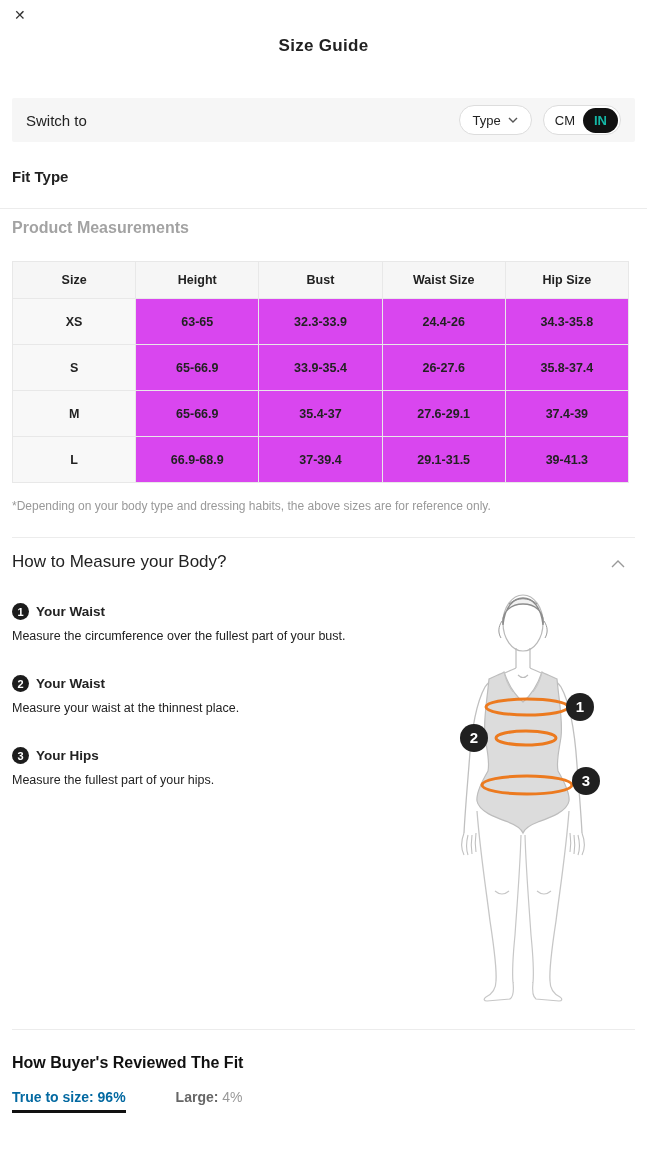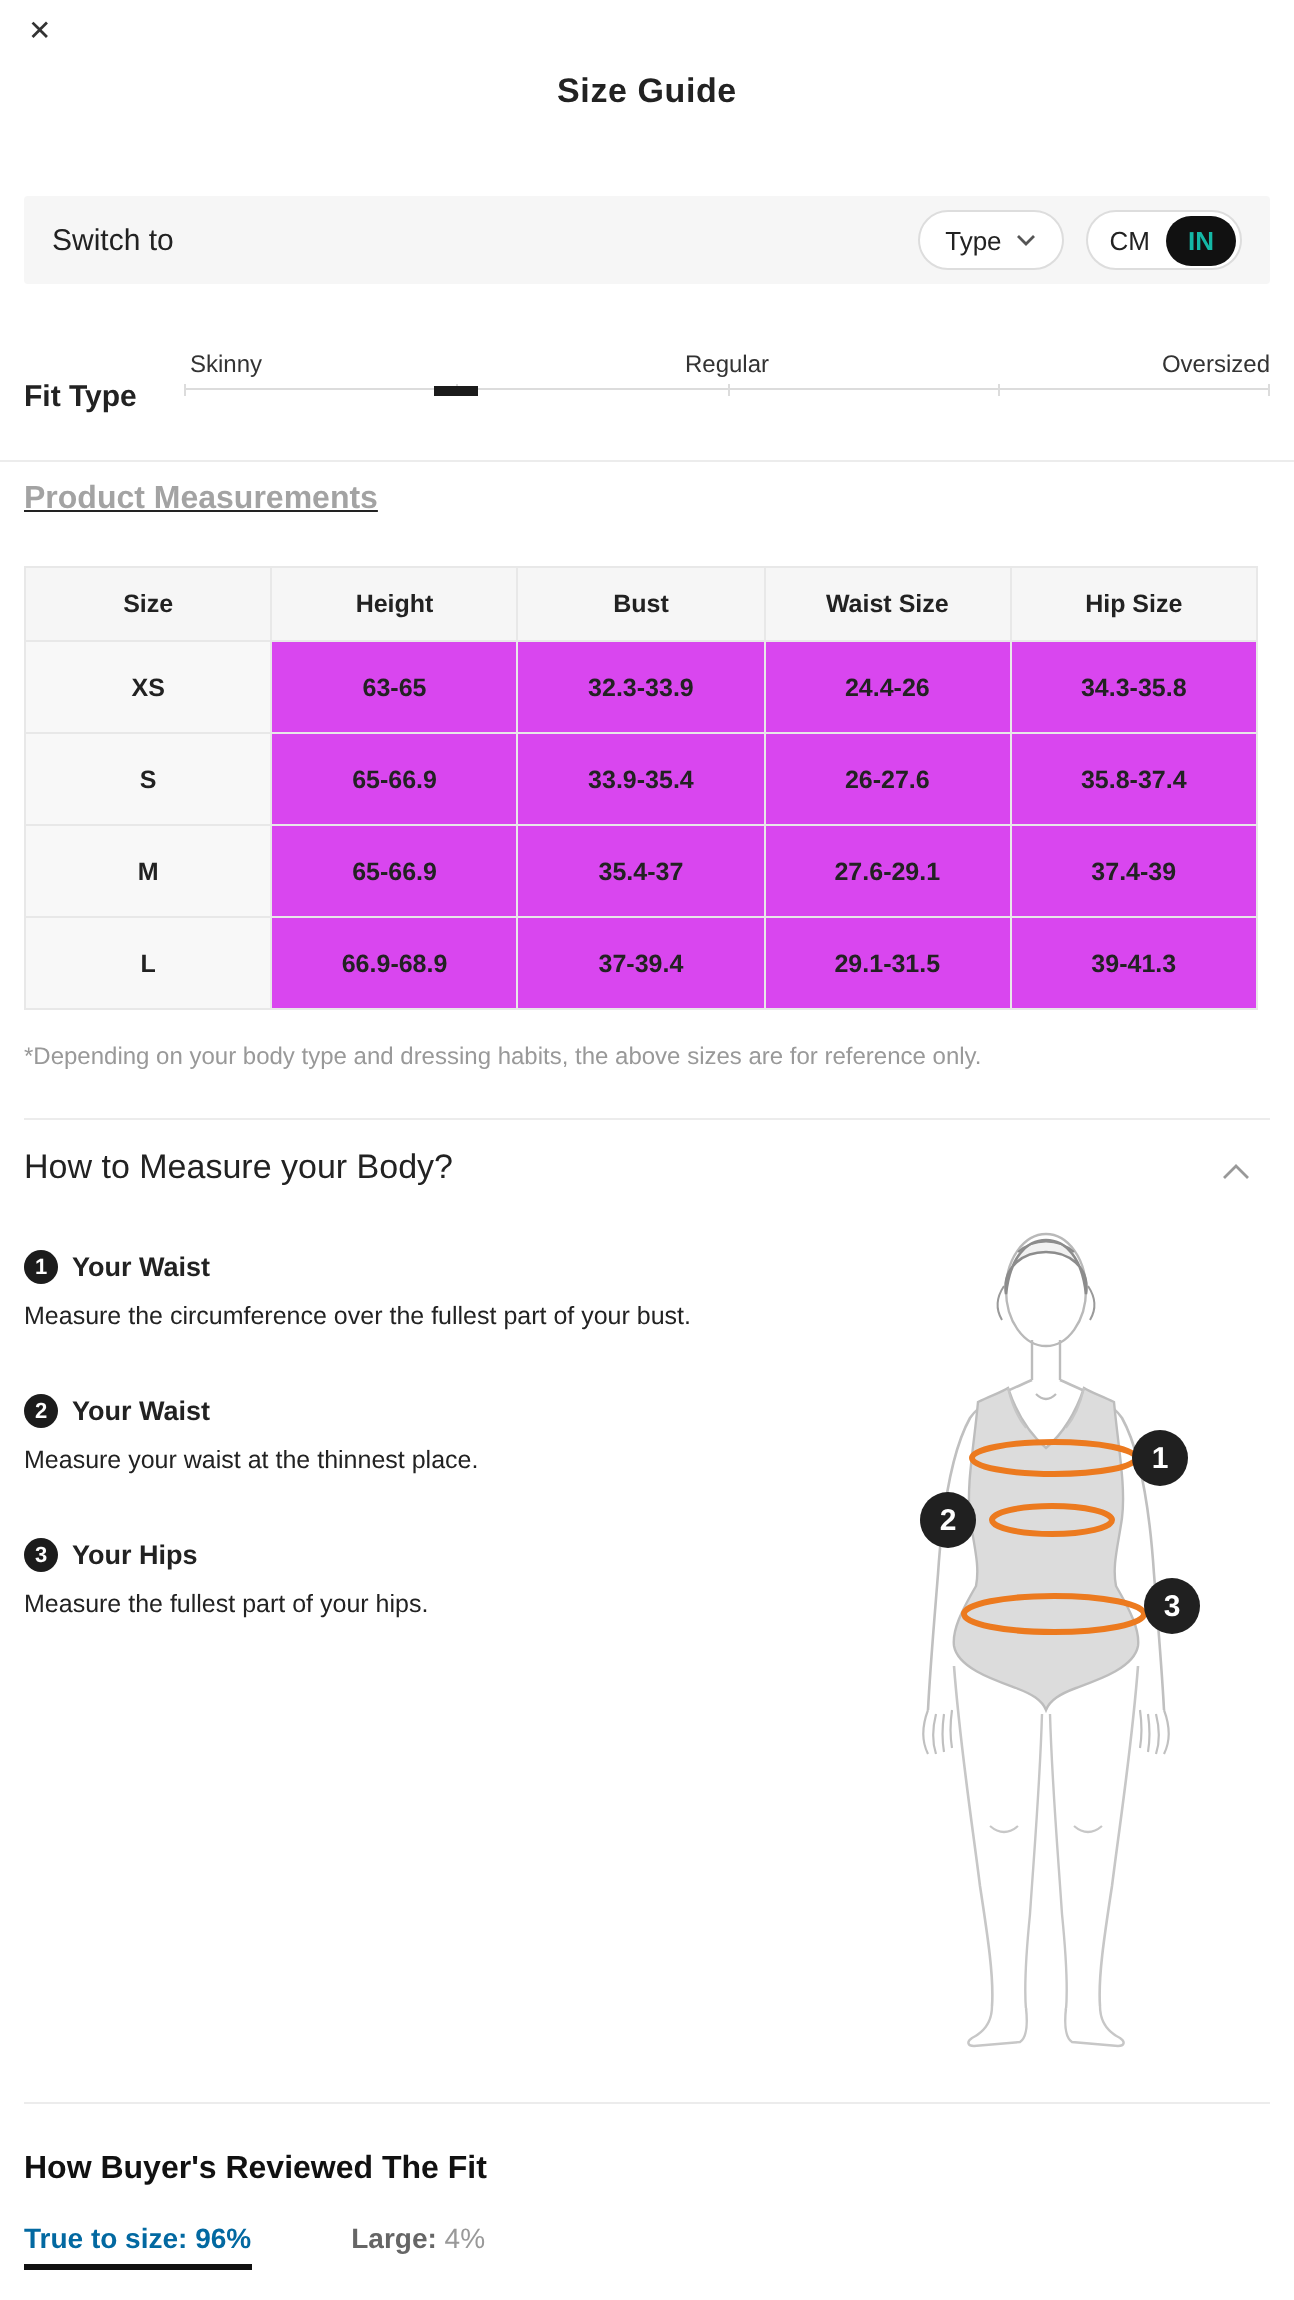--- a/index.html
+++ b/index.html
@@ -38,21 +38,21 @@
   .sl-left { position:absolute; left:3px; top:7px; }
   .sl-mid { position:absolute; left:50%; transform:translateX(-50%); top:7px; }
   .sl-right { position:absolute; right:0; top:7px; }
   .slider-track { position:relative; height:10px; border-top:1px solid #dcdcdc; }
   .tick { position:absolute; width:1px; height:6px; background:#dcdcdc; top:-3px; }
   .slider-indicator { position:absolute; width:22px; height:5px; background:#1b1b1b; top:-2px; left:calc(25% - 11px); }
 
   .divider { border-top:1px solid #ececec; margin:22px 0 0; }
 
   
-  .tabs { margin:10px 12px 0; display:flex; gap:26px; align-items:flex-end;text-decoration:underline; }
+  .tabs { margin:10px 12px 0; display:flex; gap:26px; align-items:flex-end; }
   .tab { font-size:16px; font-weight:bold; padding-bottom:7px; cursor:pointer; }
   .tab.inactive { color:#a3a3a3; }
   .tab.active { color:#222; border-bottom:3px solid #111; }
 
   
   table.size-table { border-collapse:collapse; table-layout:fixed; width:617px; margin:17px 12px 0; }
   table.size-table th, table.size-table td {
     border:1px solid #e8e8e8; text-align:center; vertical-align:middle; font-size:12.5px; color:#222;
   }
   table.size-table th { background:#f6f6f6; font-weight:bold; height:37px; }
@@ -101,35 +101,20 @@
     </div>
     <div class="unit-toggle">
       <span class="unit-cm">CM</span>
       <span class="unit-in">IN</span>
     </div>
   </div>
 </div>
 
 <div class="fit-row">
   <span class="fit-label">Fit Type</span>
-  <div class="slider">
-    <div class="slider-labels">
-      <span class="sl-left">Skinny</span>
-      <span class="sl-mid">Regular</span>
-      <span class="sl-right">Oversized</span>
-    </div>
-    <div class="slider-track">
-      <span class="tick" style="left:0"></span>
-      <span class="tick" style="left:25%"></span>
-      <span class="tick" style="left:50%"></span>
-      <span class="tick" style="left:75%"></span>
-      <span class="tick" style="right:0"></span>
-      <span class="slider-indicator"></span>
-    </div>
-  </div>
 </div>
 
 <div class="divider"></div>
 
 <div class="tabs">
   <span class="tab inactive">Product Measurements</span>
 </div>
 
 <table class="size-table">
   <tbody>

